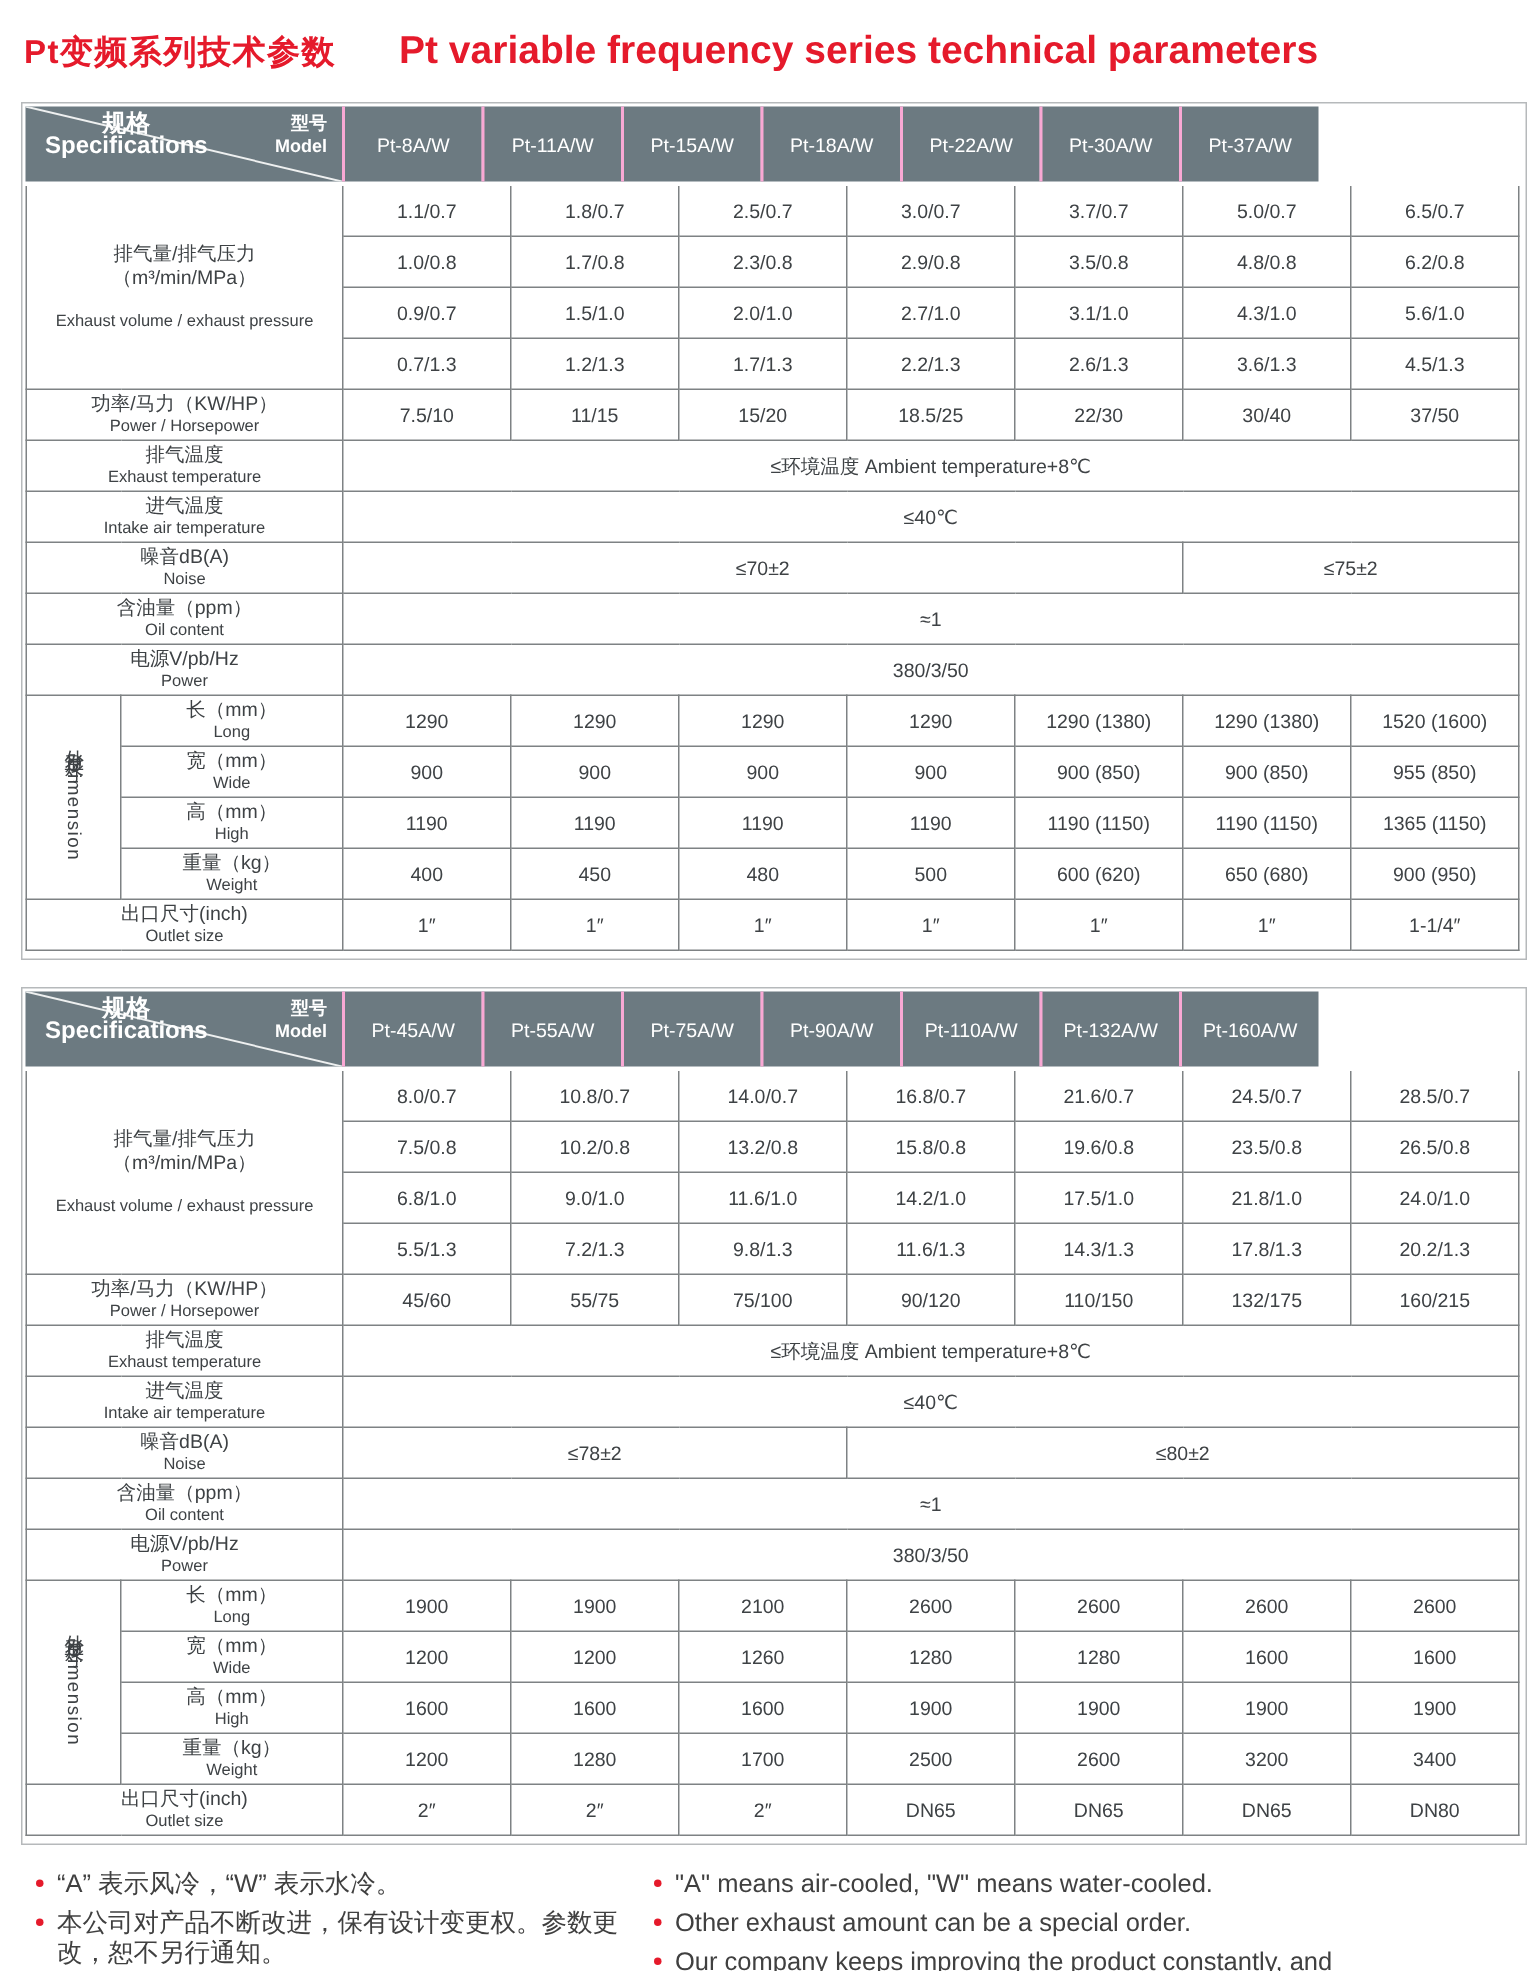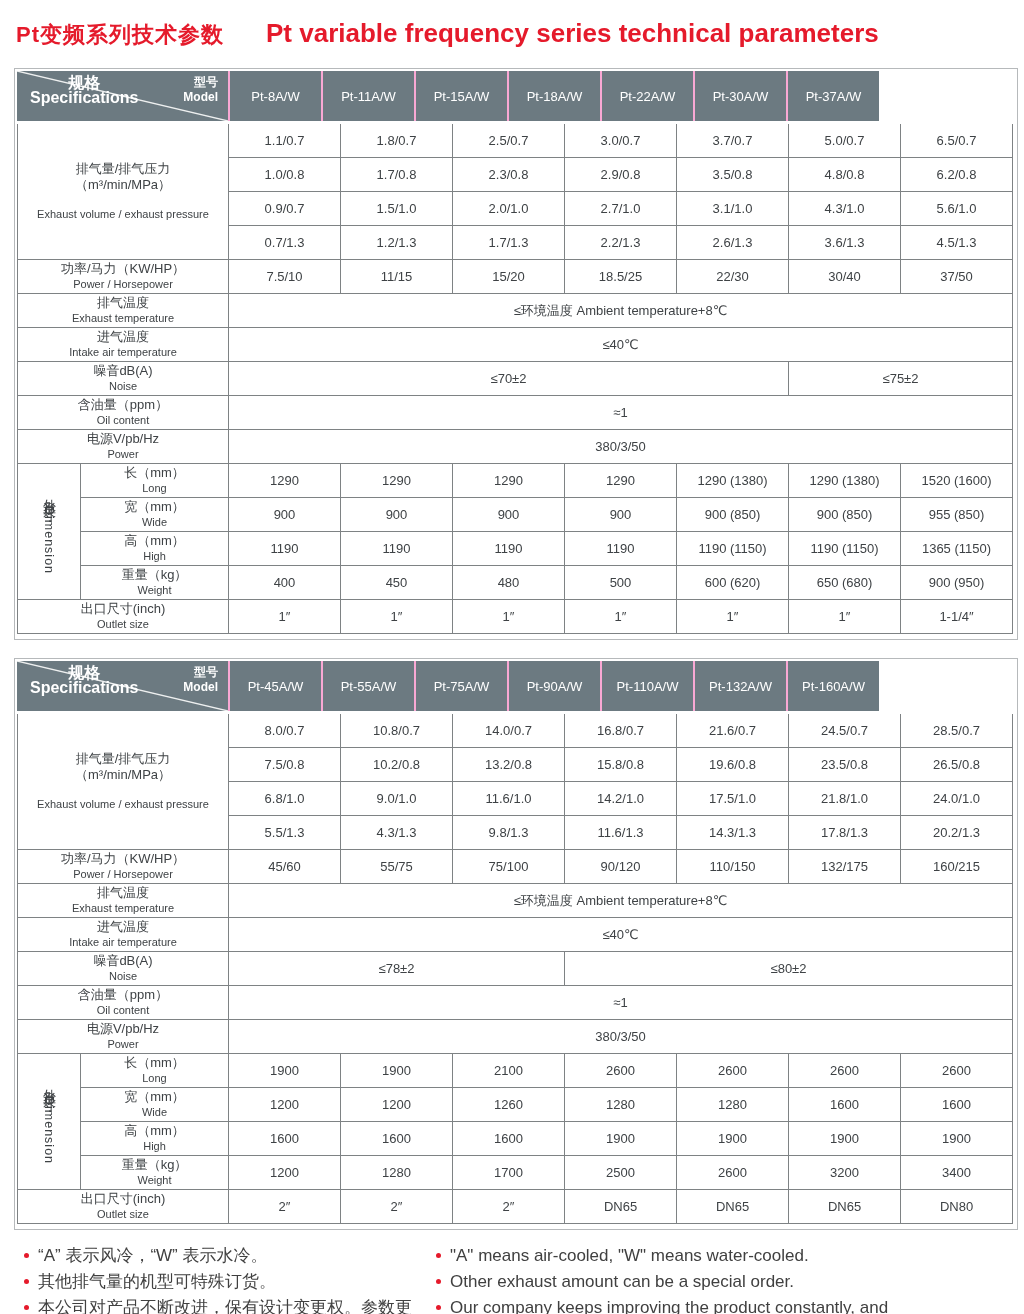--- a/index.html
+++ b/index.html
@@ -355,21 +355,21 @@
             <td>6.8/1.0</td>
             <td>9.0/1.0</td>
             <td>11.6/1.0</td>
             <td>14.2/1.0</td>
             <td>17.5/1.0</td>
             <td>21.8/1.0</td>
             <td>24.0/1.0</td>
           </tr>
           <tr>
             <td>5.5/1.3</td>
-            <td>4.3/1.3</td>
+            <td>7.2/1.3</td>
             <td>9.8/1.3</td>
             <td>11.6/1.3</td>
             <td>14.3/1.3</td>
             <td>17.8/1.3</td>
             <td>20.2/1.3</td>
           </tr>
           <tr>
             <td class="lbl" colspan="2">
               <div class="zh">功率/马力（KW/HP）</div>
               <div class="en">Power / Horsepower</div>
@@ -489,21 +489,20 @@
             <td>DN65</td>
             <td>DN80</td>
           </tr>
         </tbody>
       </table>
     </div>
 
   <div class="notes">
     <div class="notes-col-zh" id="notes-zh">
         <div class="note"><span class="bullet"></span><span>“A” 表示风冷，“W” 表示水冷。</span></div>
-        <div class="note"><span class="bullet"></span><span>其他排气量的机型可特殊订货。</span></div>
         <div class="note"><span class="bullet"></span><span>本公司对产品不断改进，保有设计变更权。参数更改，恕不另行通知。</span></div>
       </div>
     <div class="notes-col-en" id="notes-en">
         <div class="note"><span class="bullet"></span><span>"A" means air-cooled, "W" means water-cooled.</span></div>
         <div class="note"><span class="bullet"></span><span>Other exhaust amount can be a special order.</span></div>
         <div class="note"><span class="bullet"></span><span>Our company keeps improving the product constantly, and reserves the right of design improvement. Parameters change without notice.</span></div>
       </div>
   </div>
 
 </div>

